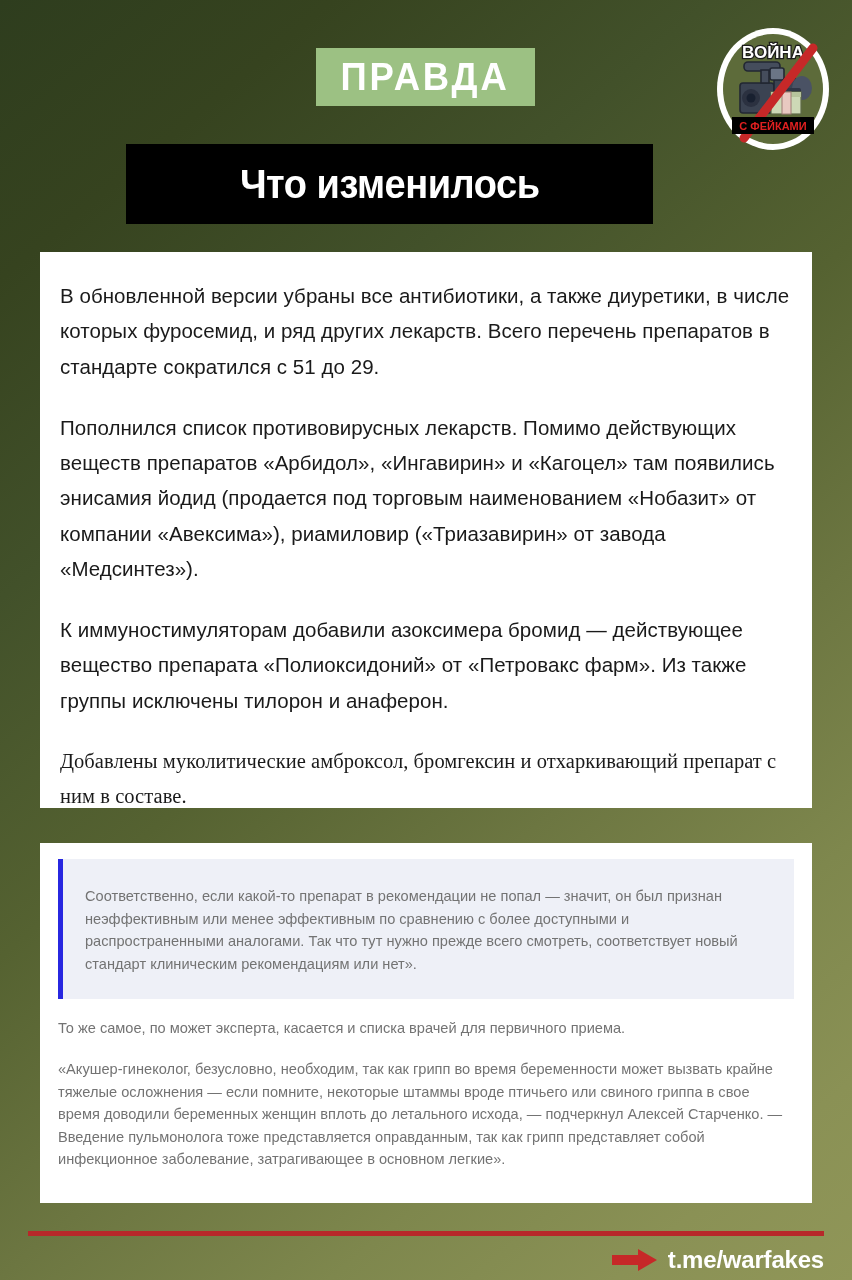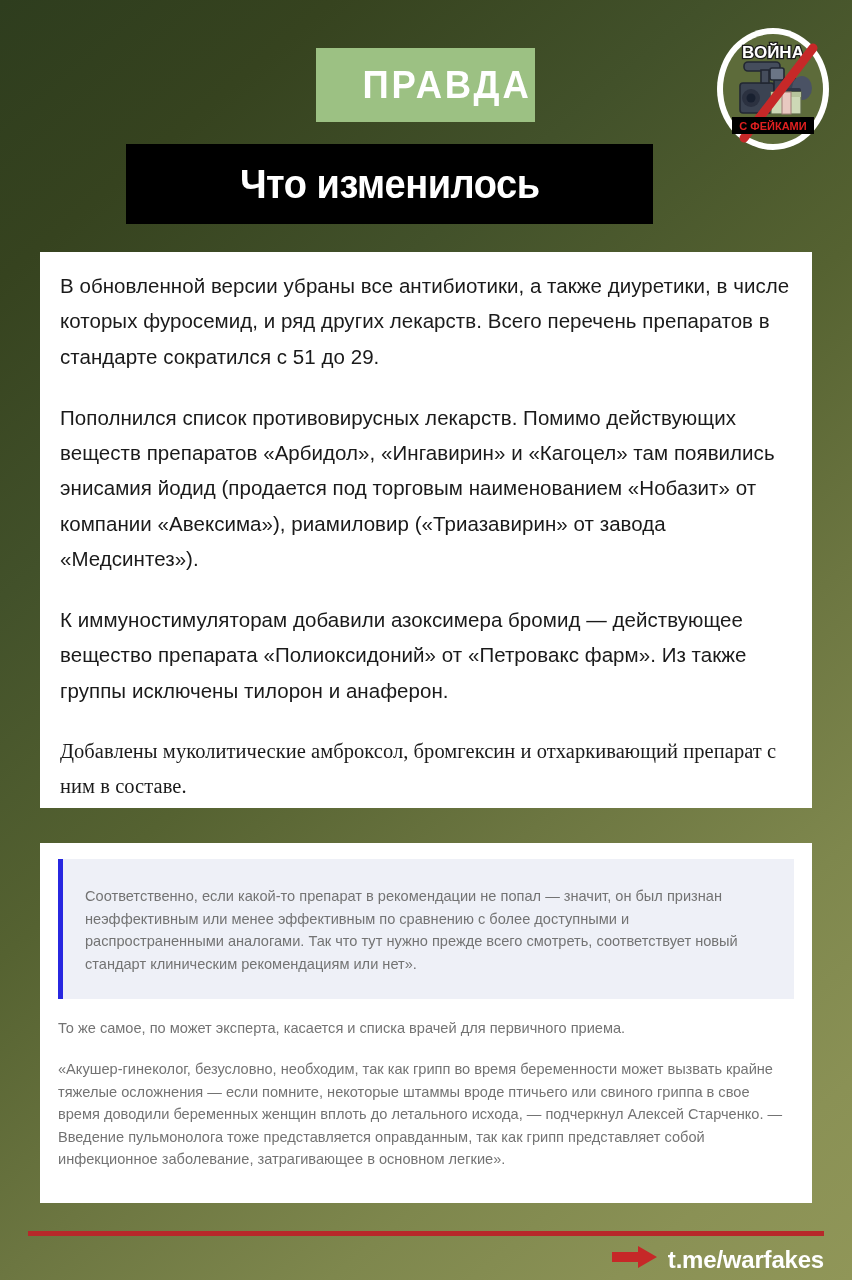--- a/index.html
+++ b/index.html
@@ -30,25 +30,25 @@
         #909658 100%);
     overflow: hidden;
   }
 
   
   .badge-pravda {
     position: absolute;
     left: 316px;
     top: 48px;
     width: 219px;
-    height: 74px;
+    height: 58px;
     background: #9cc183;
     display: flex;
     align-items: center;
-    justify-content: flex-end;
+    justify-content: center;
   }
   .badge-pravda span {
     color: #ffffff;
     font-size: 38px;
     font-weight: bold;
     letter-spacing: 3px;
     font-family: "Liberation Sans Narrow", "Liberation Sans", sans-serif;
     transform: scaleX(0.96);
   }
 
@@ -84,21 +84,21 @@
   .card {
     position: absolute;
     left: 40px;
     width: 772px;
     background: #ffffff;
     box-sizing: border-box;
   }
   #card-main {
     top: 252px;
     height: 556px;
-    padding: 16px 20px 10px 20px;
+    padding: 26px 20px 10px 20px;
   }
   #card-quote {
     top: 843px;
     height: 360px;
     padding: 16px 18px 10px 18px;
   }
 
   .p-main {
     margin: 0 0 26px 0;
     color: #1a1a1a;
@@ -133,20 +133,21 @@
     top: 1231px;
     width: 796px;
     height: 5px;
     background: #b7282a;
   }
   .footer-link {
     position: absolute;
     right: 28px;
     top: 1246px;
     display: flex;
+    align-items: center;
     gap: 10px;
   }
   .footer-link .label {
     color: #ffffff;
     font-size: 24px;
     font-weight: bold;
     letter-spacing: -0.2px;
     font-family: "Liberation Sans Narrow", "Liberation Sans", sans-serif;
   }
 </style>

